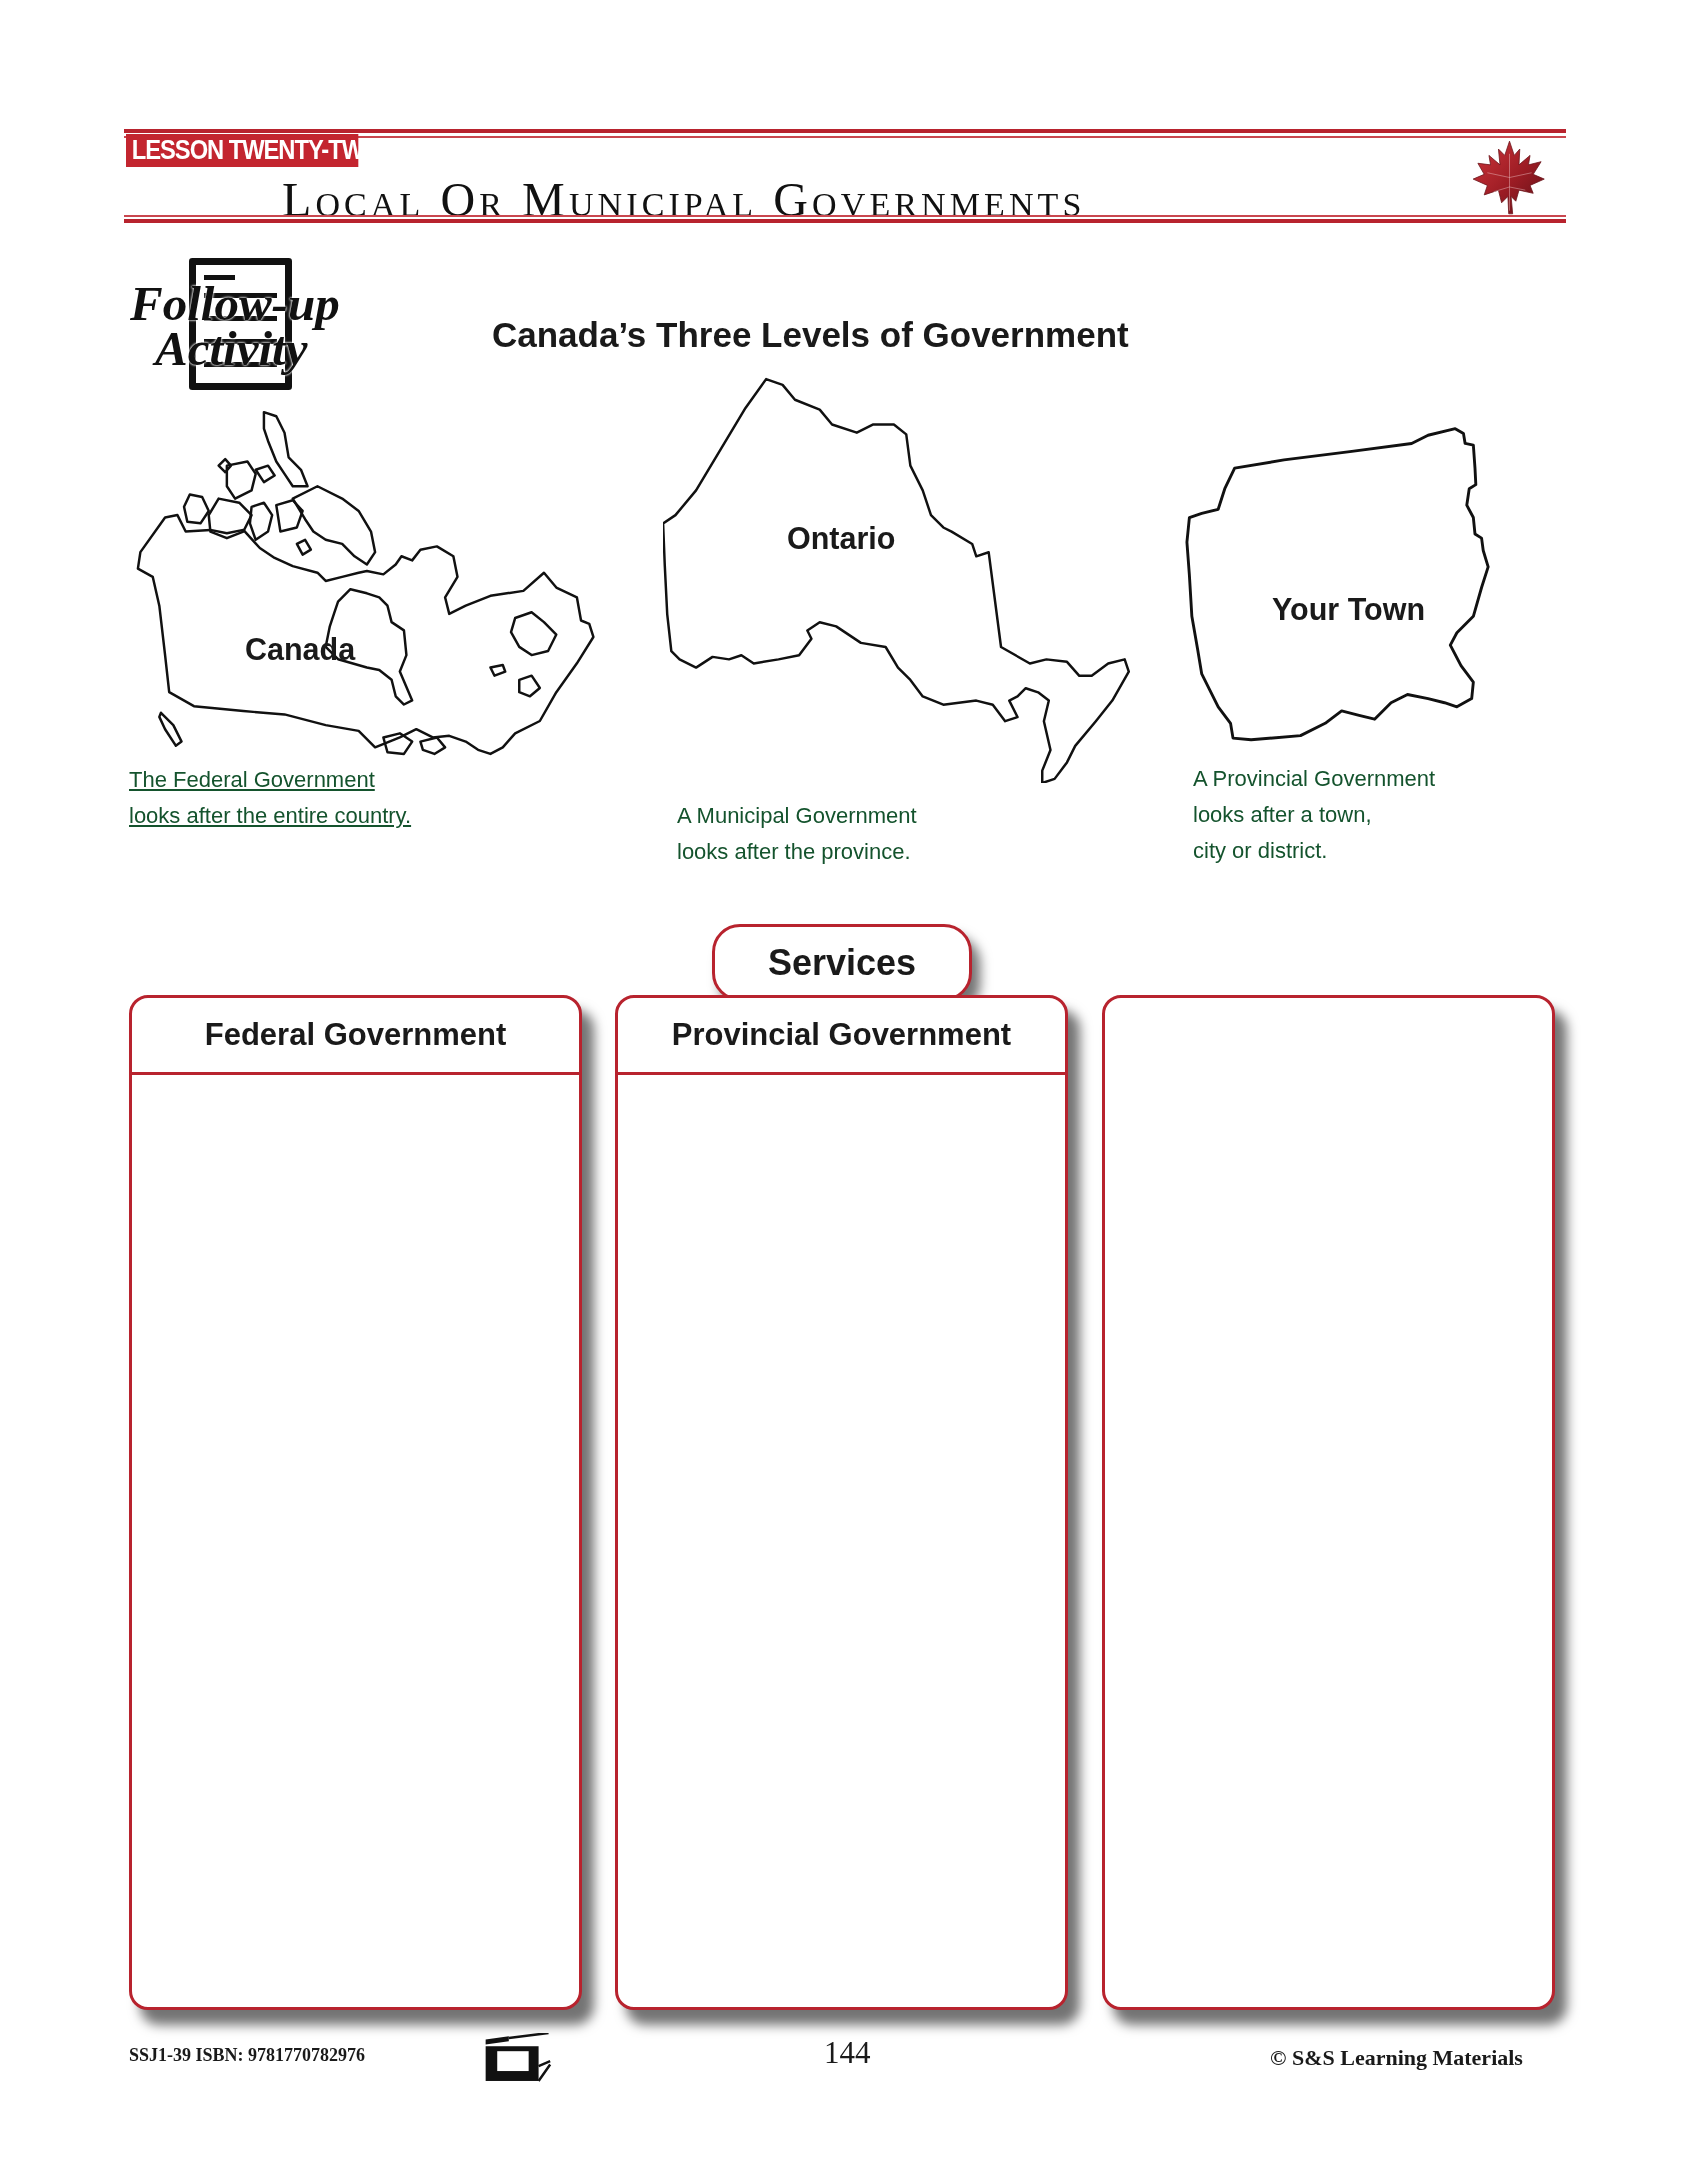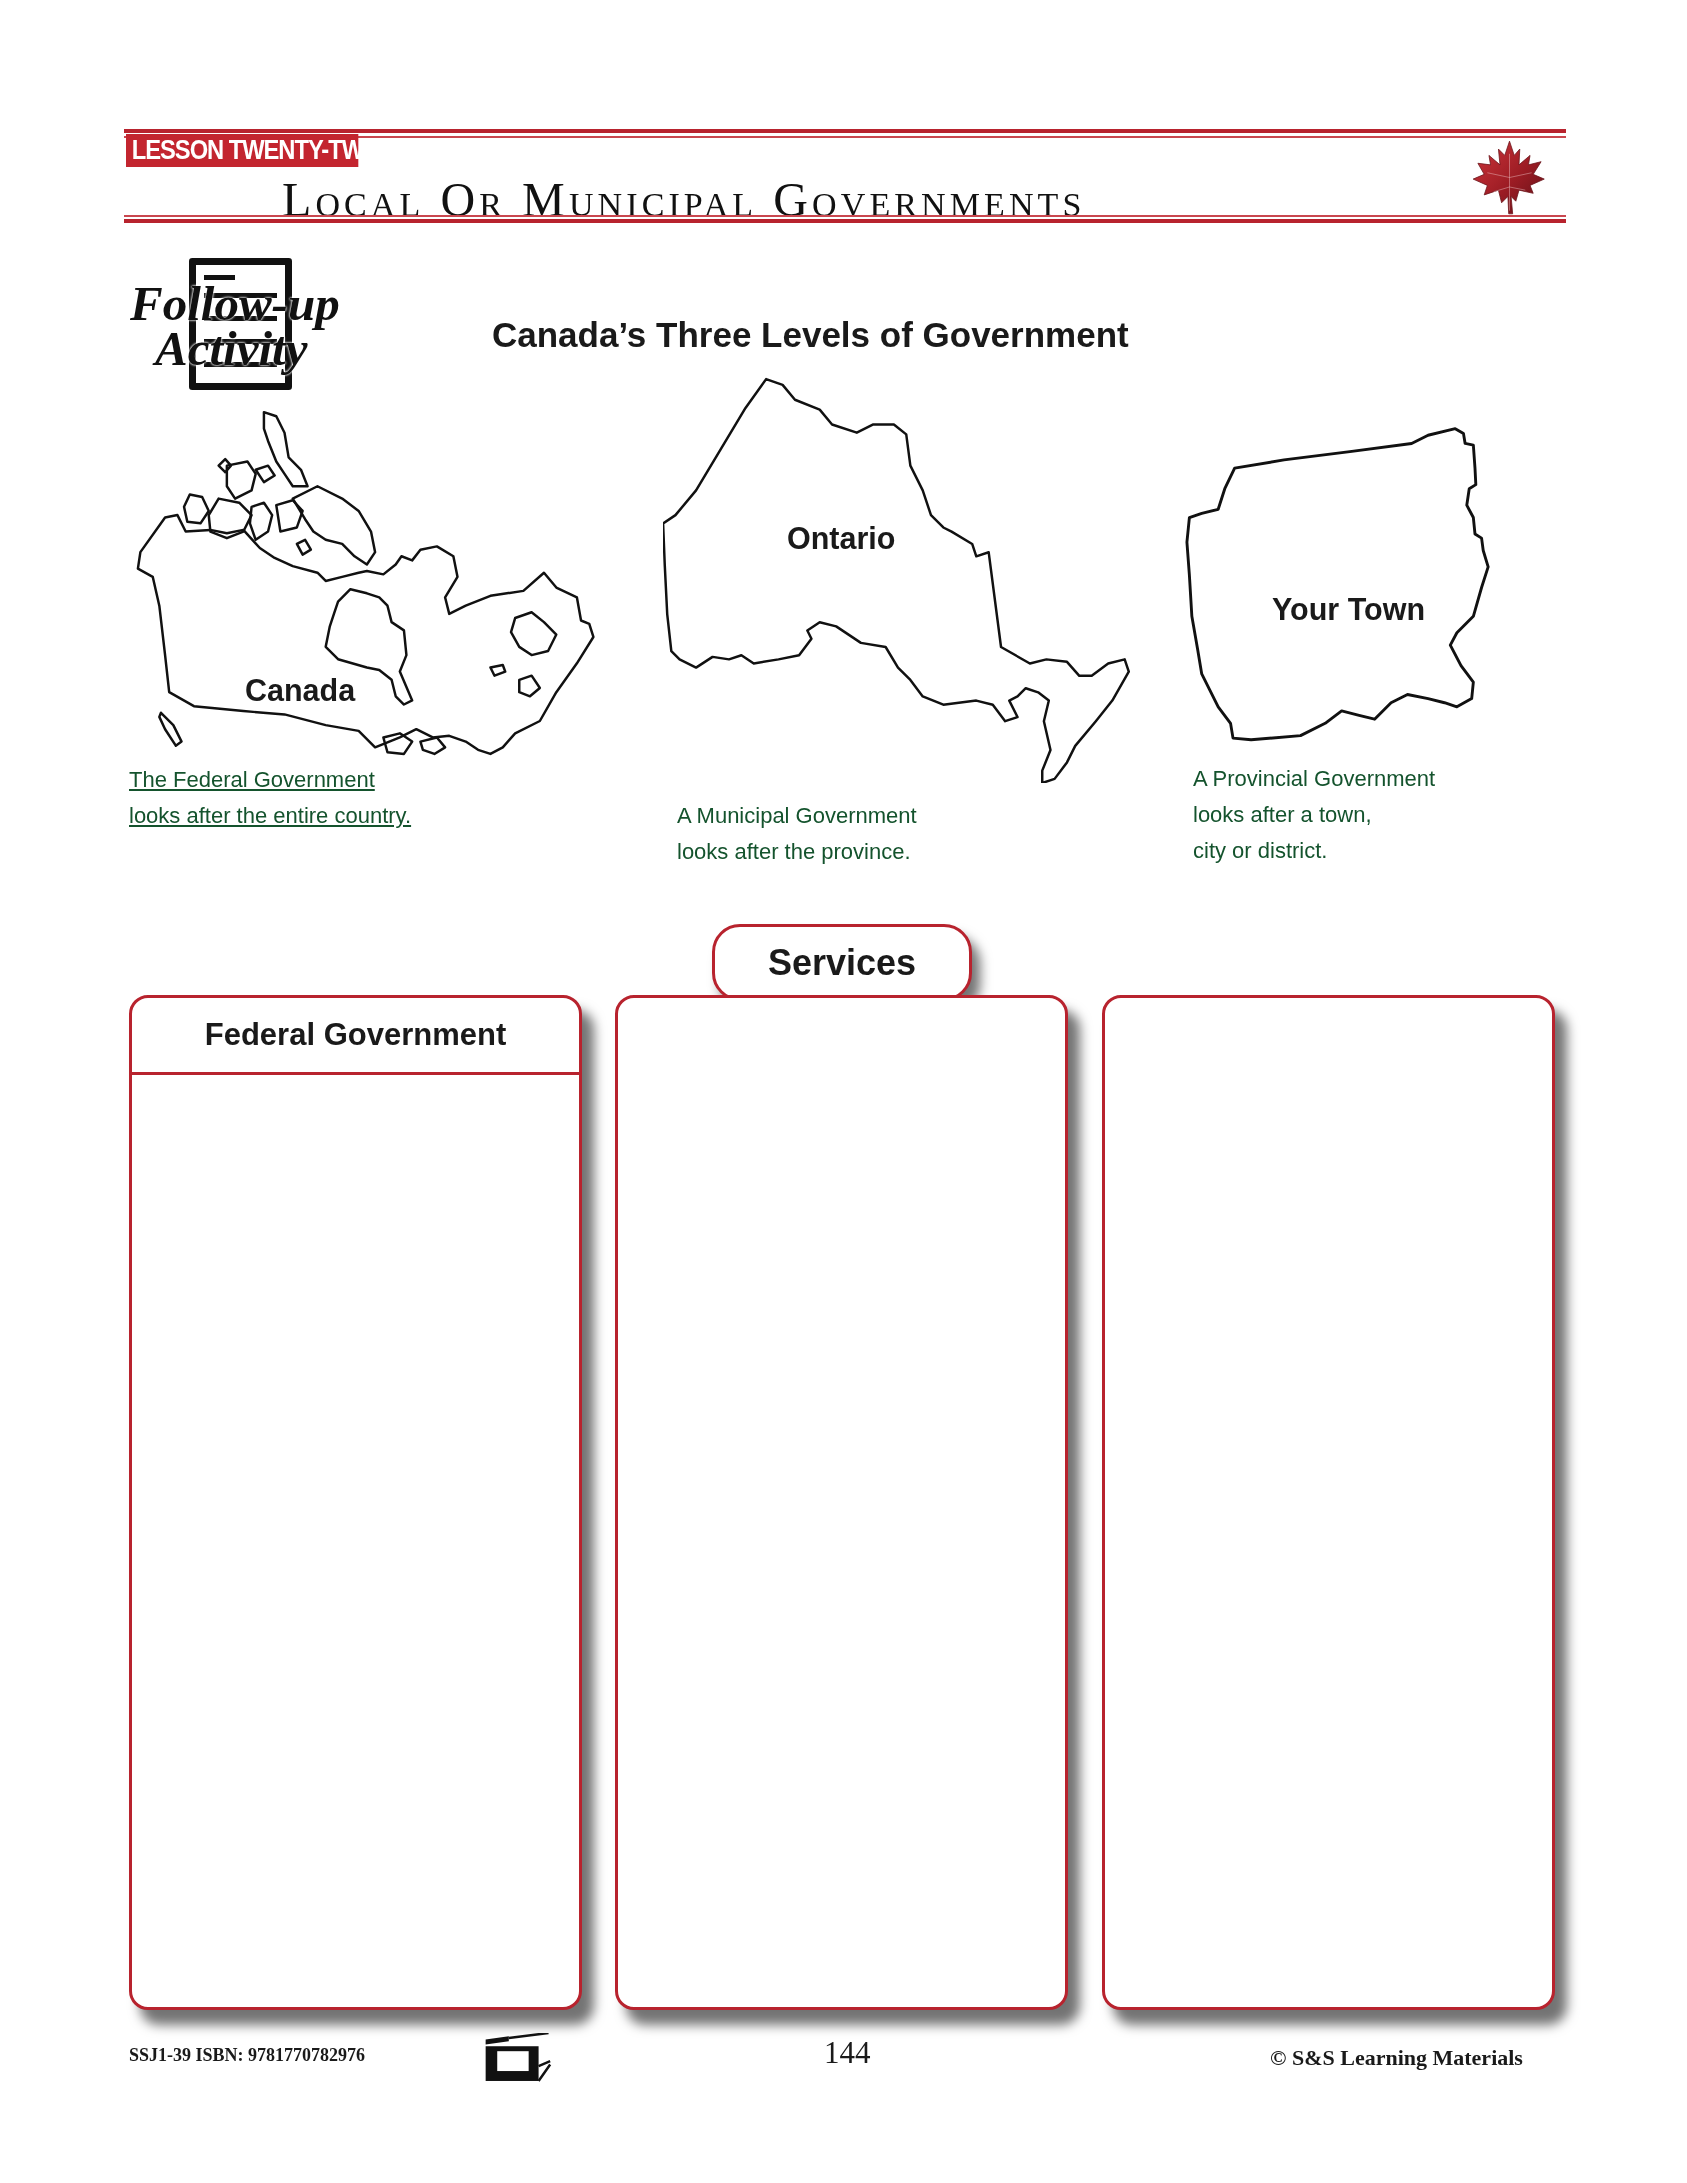--- a/index.html
+++ b/index.html
@@ -101,21 +101,21 @@
     <path d="M205 165 L215 160 L222 172 L212 178 Z"></path>
 
     <path d="M470 255 L490 248 L505 260 L520 275 L510 295 L490 300 L475 290 L465 272 Z"></path>
     <path d="M475 330 L490 325 L500 340 L488 350 L475 345 Z"></path>
     <path d="M440 315 L455 312 L458 320 L445 325 Z"></path>
 
     <path d="M310 400 L330 395 L345 405 L335 420 L315 418 Z"></path>
     <path d="M355 405 L375 400 L385 412 L372 420 L358 415 Z"></path>
   </svg>
 </div>
-<div class="map-label" style="left:245px;top:673px;">Canada</div>
+<div class="map-label" style="left:245px;top:632px;">Canada</div>
 
 <div class="map" style="left:663px;top:375px;width:470px;height:408px;">
   <svg viewBox="0 0 570 495" fill="none" stroke="#111" stroke-width="3" stroke-linejoin="round">
     <path d="M125 5 L145 12 L160 30 L190 42 L205 60 L235 70 L255 60 L280 60 L295 72 L300 110 L315 140 L325 170 L340 185 L350 190 L375 205 L380 220 L395 215 L410 330 L445 350 L465 345 L490 348 L505 365 L520 365 L540 350 L560 345 L565 360 L545 395 L525 420 L500 450 L490 470 L475 490 L460 495 L460 480 L470 455 L462 420 L468 395 L455 385 L440 380 L430 390 L420 395 L430 415 L415 420 L400 400 L380 395 L340 400 L315 390 L300 370 L285 355 L270 330 L240 325 L210 305 L190 300 L175 310 L180 320 L165 340 L140 345 L110 350 L95 340 L80 345 L60 342 L40 355 L20 345 L10 335 L5 290 L2 230 L0 180 L15 170 L40 140 L70 90 L100 40 Z"></path>
   </svg>
 </div>
 <div class="map-label" style="left:787px;top:521px;">Ontario</div>
 
 <div class="map" style="left:1185px;top:427px;width:338px;height:321px;">
   <svg viewBox="0 0 410 390" fill="none" stroke="#111" stroke-width="3.5" stroke-linejoin="round">
@@ -138,20 +138,21 @@
   <div>city or district.</div>
 </div>
 
 <div class="services-pill">Services</div>
 
 <div class="col-box" style="left:129px;">
   <div class="col-head">Federal Government</div>
   <div class="col-body"></div>
 </div>
 <div class="col-box" style="left:615px;">
+  <div class="col-head">Provincial Government</div>
   <div class="col-body"></div>
 </div>
 <div class="col-box" style="left:1102px;">
   <div class="col-body"></div>
 </div>
 
 <div class="footer-left">SSJ1-39  ISBN: 9781770782976</div>
 <div class="copier-icon">
   <svg viewBox="0 0 110 60">
     <path d="M2 8 L30 4 L30 10 L2 14 Z" fill="#111"></path>

